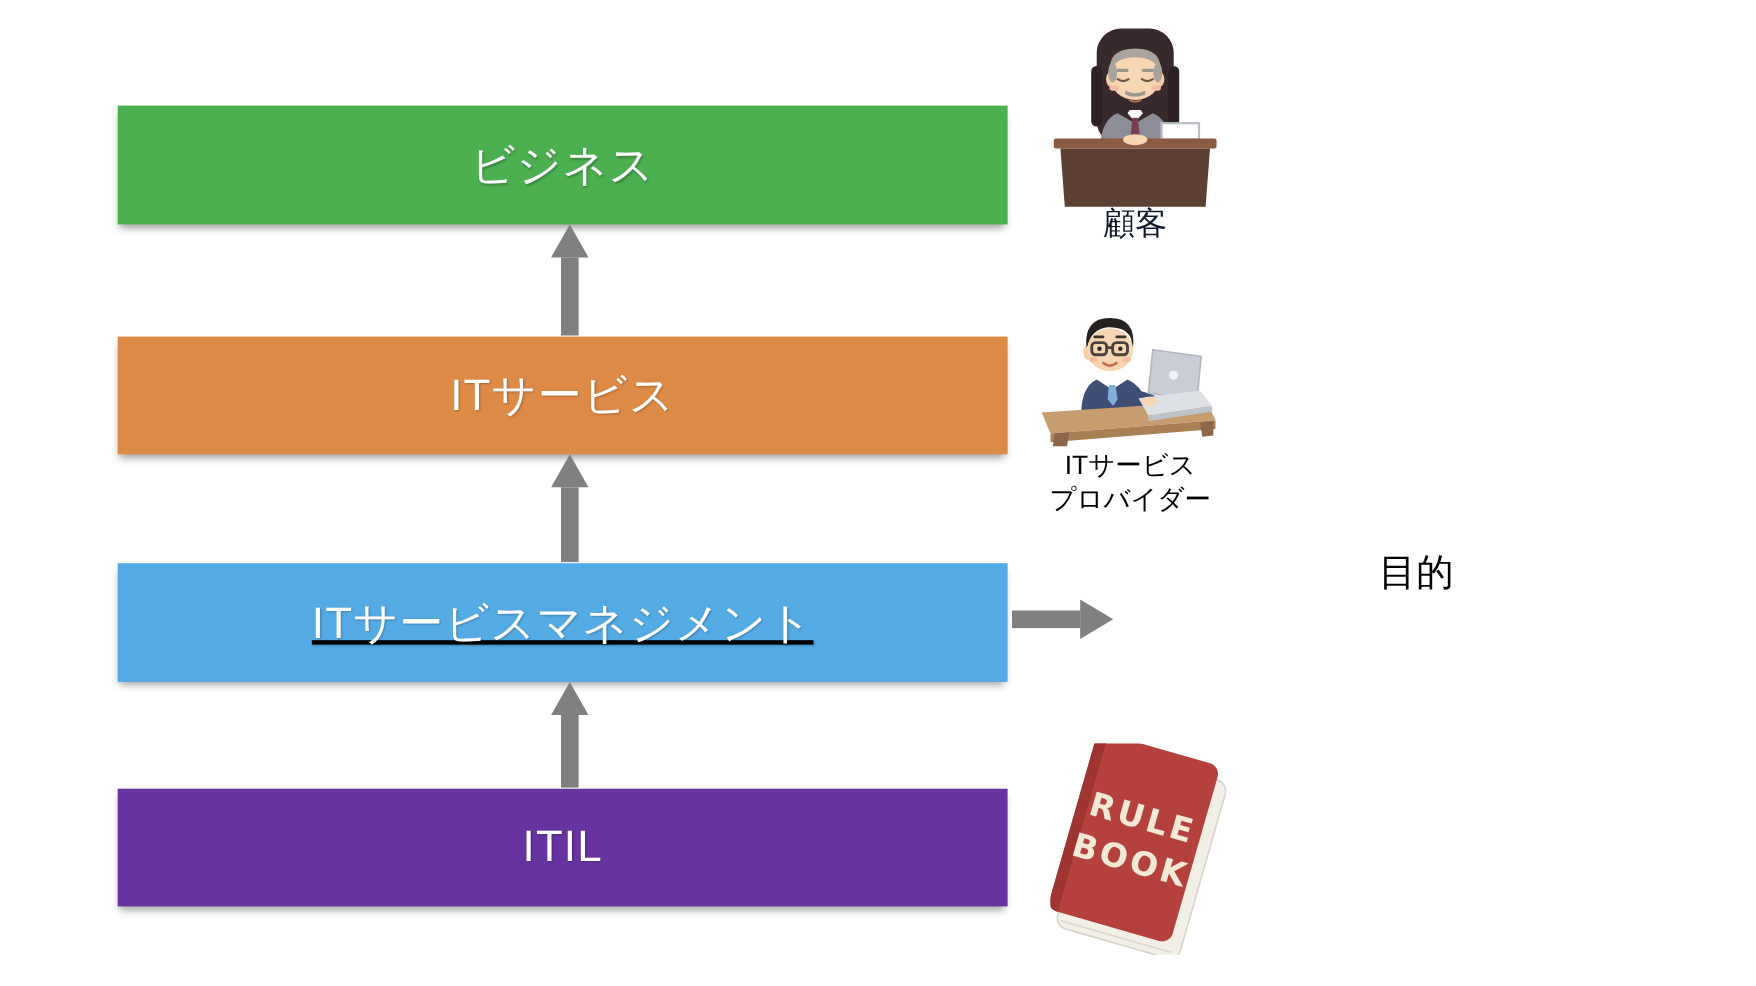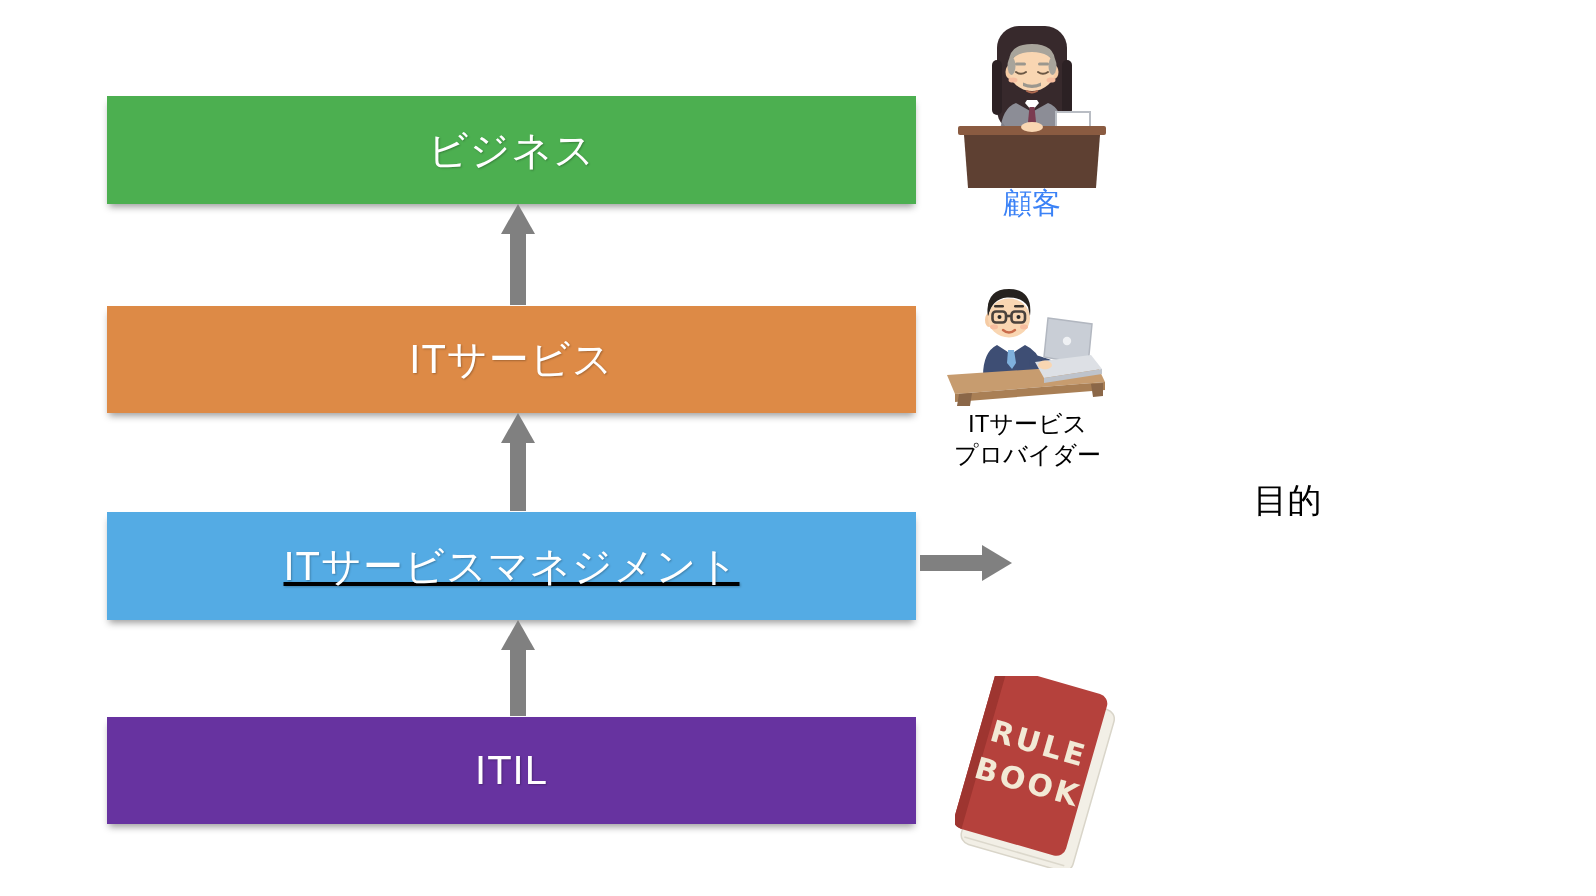--- a/index.html
+++ b/index.html
@@ -22,29 +22,29 @@
   .va-1{top:204px;height:101px;}
   .va-2{top:413px;height:98px;}
   .va-3{top:620px;height:96px;}
 
   
   .h-arrow{position:absolute;left:920px;top:545px;width:92px;height:36px;display:flex;align-items:center;}
   .h-shaft{height:16px;flex:1;background:#808080;}
   .h-head{width:0;height:0;border-top:18px solid transparent;border-bottom:18px solid transparent;border-left:30px solid #808080;}
 
   
-  .purpose-title{position:absolute;left:1026px;top:478px;width:523px;text-align:center;font-size:34px;color:#000;white-space:nowrap;}
+  .purpose-title{position:absolute;left:1026px;top:498px;width:523px;text-align:center;font-size:34px;color:#000;white-space:nowrap;}
   .purpose-box{position:absolute;left:1026px;top:542px;width:523px;height:62px;background:#E8E8E8;
                display:flex;align-items:center;justify-content:center;}
   .purpose-text{font-size:36px;color:#000;white-space:nowrap;}
 
   
   .illu{position:absolute;}
   .customer-illu{left:952px;top:20px;width:160px;height:170px;}
-  .customer-label{position:absolute;left:952px;top:184px;width:160px;text-align:center;font-size:29px;color:#3b82f6;}
+  .customer-label{position:absolute;left:952px;top:184px;width:160px;text-align:center;font-size:29px;color:#0f172a;}
   .provider-illu{left:945px;top:266px;width:165px;height:140px;}
   .provider-label{position:absolute;left:945px;top:408px;width:165px;text-align:center;font-size:24px;line-height:31px;color:#000;}
   .rulebook-illu{left:955px;top:676px;width:160px;height:192px;}
 
   .rb-text{font-family:"DejaVu Sans","Liberation Sans",sans-serif;font-weight:bold;}
 </style>
 </head>
 <body>
 
 <div class="canvas">

